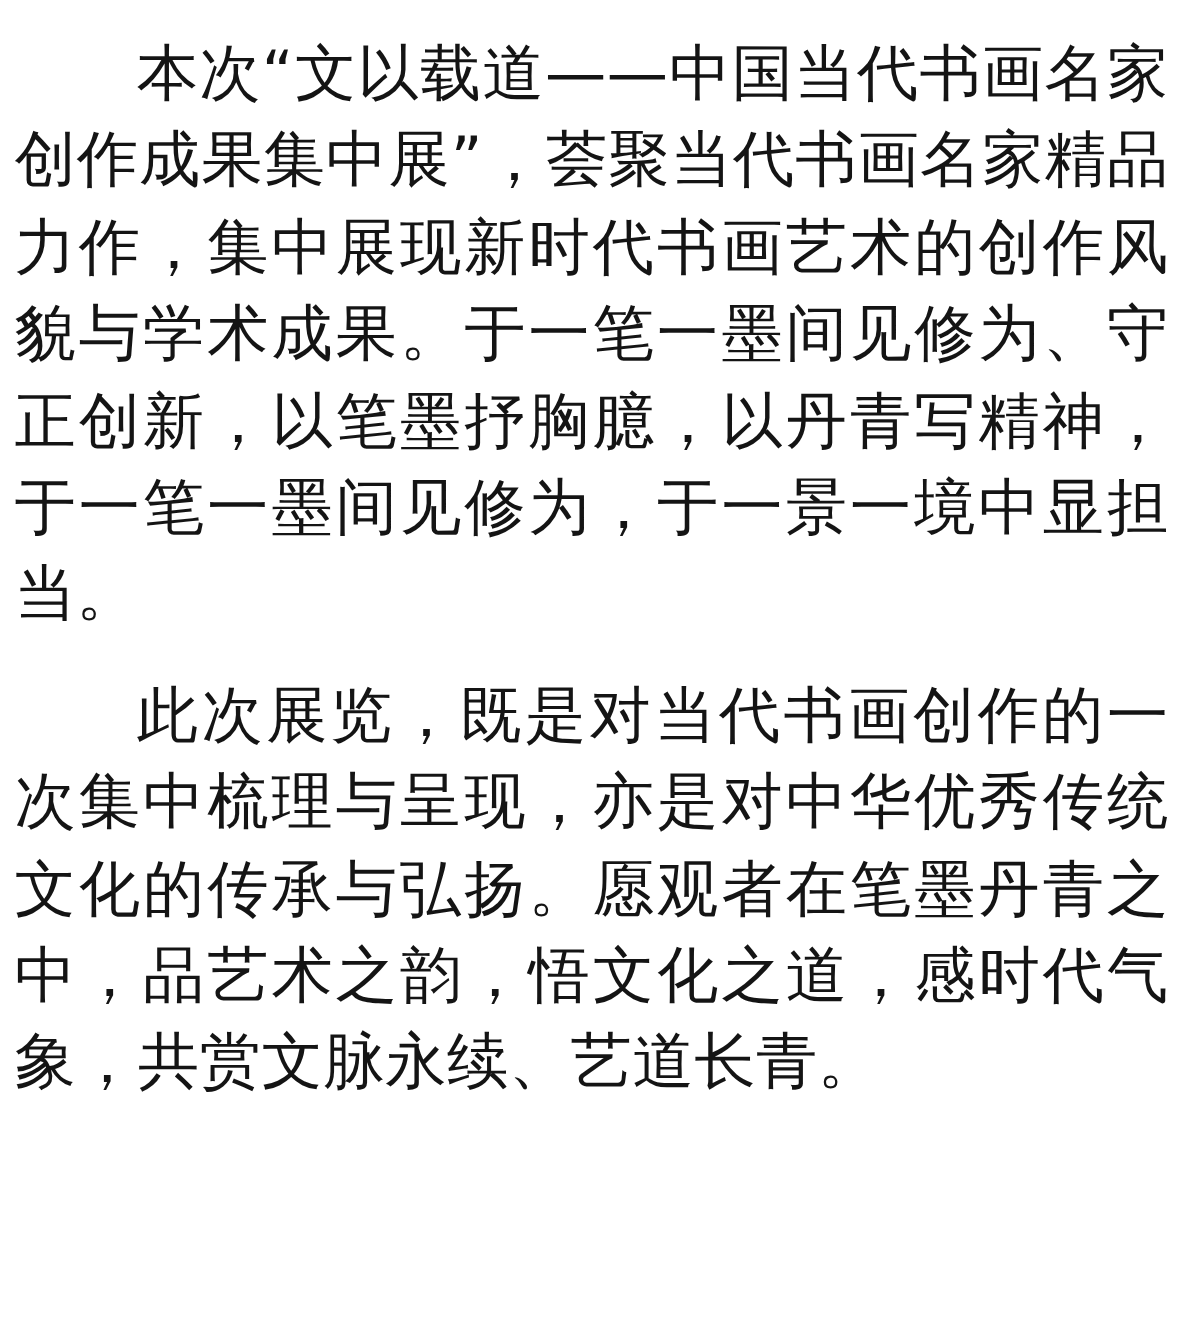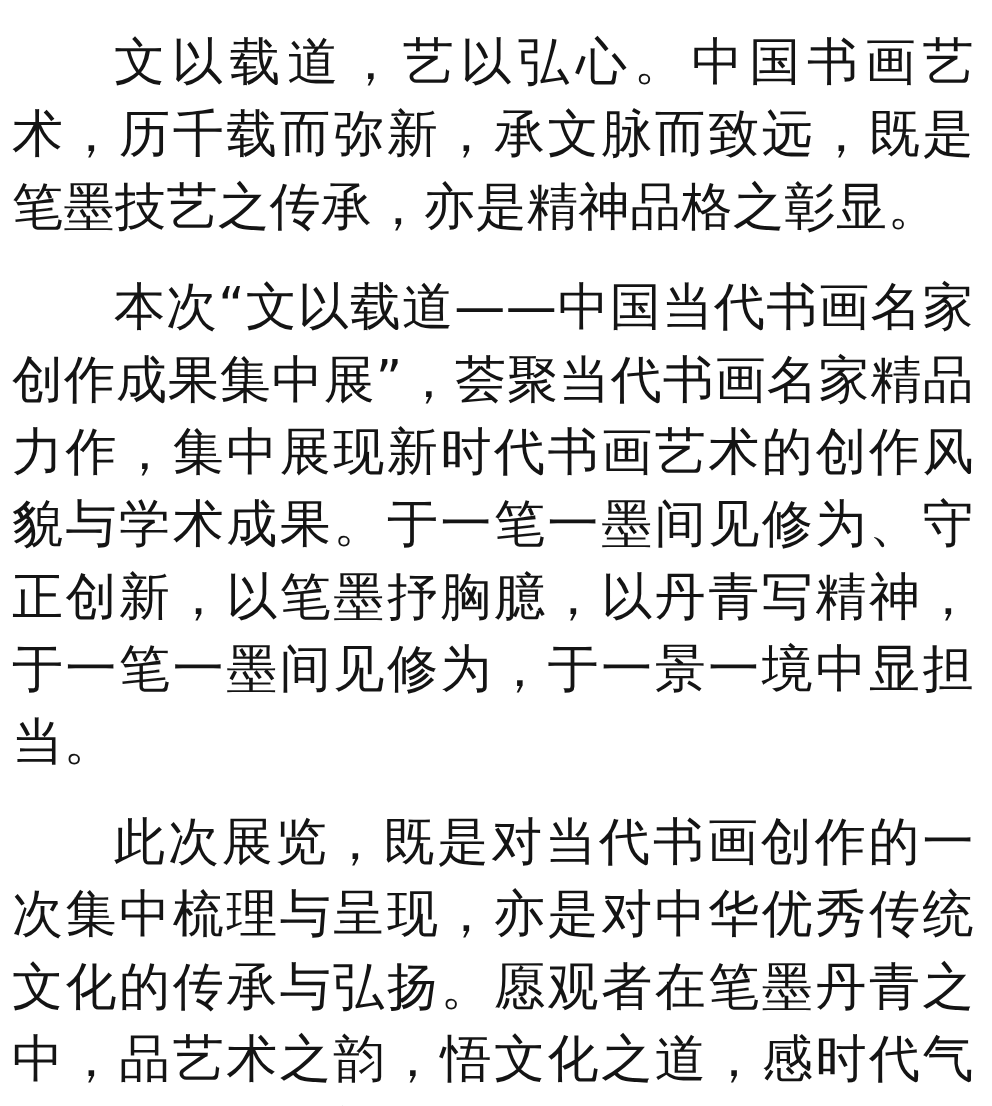--- a/index.html
+++ b/index.html
@@ -38,17 +38,16 @@
   }
   .para:last-child {
     margin-bottom: 0;
   }
 </style>
 </head>
 <body>
 
 <div class="page">
   <div class="article">
-    <p class="para">文以载道，艺以弘心。中国书画艺术，历千载而弥新，承文脉而致远，既是笔墨技艺之传承，亦是精神品格之彰显。</p>
     <p class="para">本次“文以载道——中国当代书画名家创作成果集中展”，荟聚当代书画名家精品力作，集中展现新时代书画艺术的创作风貌与学术成果。于一笔一墨间见修为、守正创新，以笔墨抒胸臆，以丹青写精神，于一笔一墨间见修为，于一景一境中显担当。</p>
     <p class="para">此次展览，既是对当代书画创作的一次集中梳理与呈现，亦是对中华优秀传统文化的传承与弘扬。愿观者在笔墨丹青之中，品艺术之韵，悟文化之道，感时代气象，共赏文脉永续、艺道长青。</p>
   </div>
 </div>
 
 </body></html>

